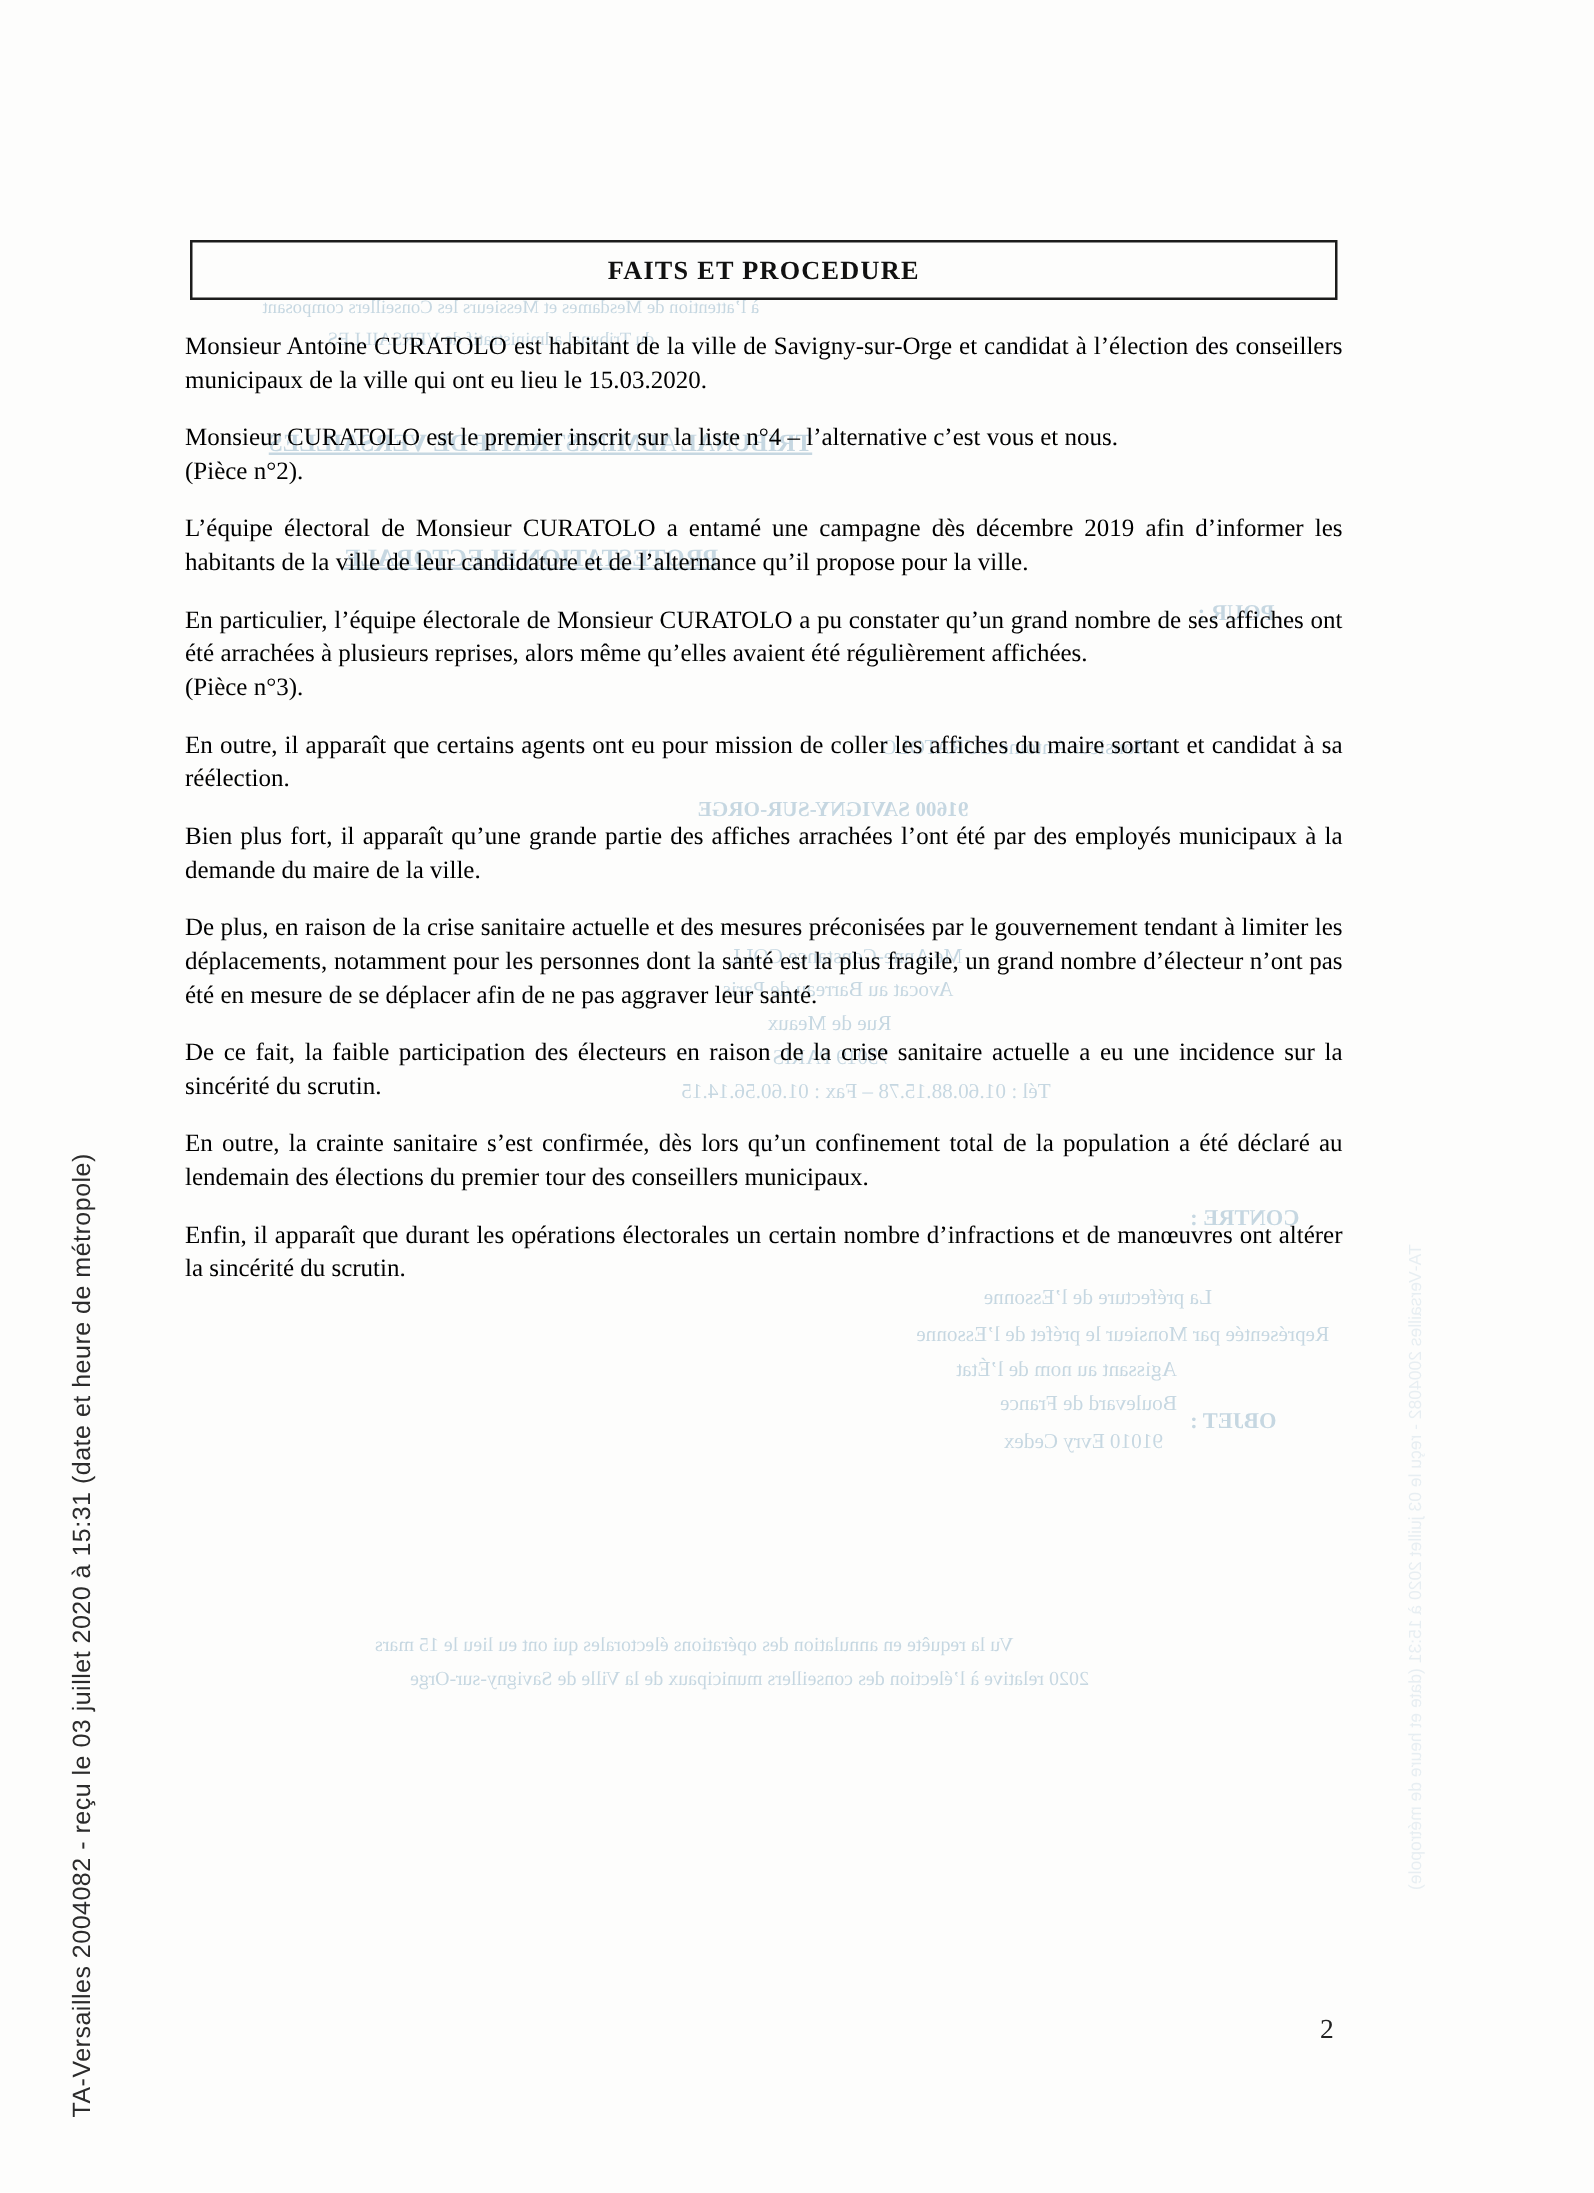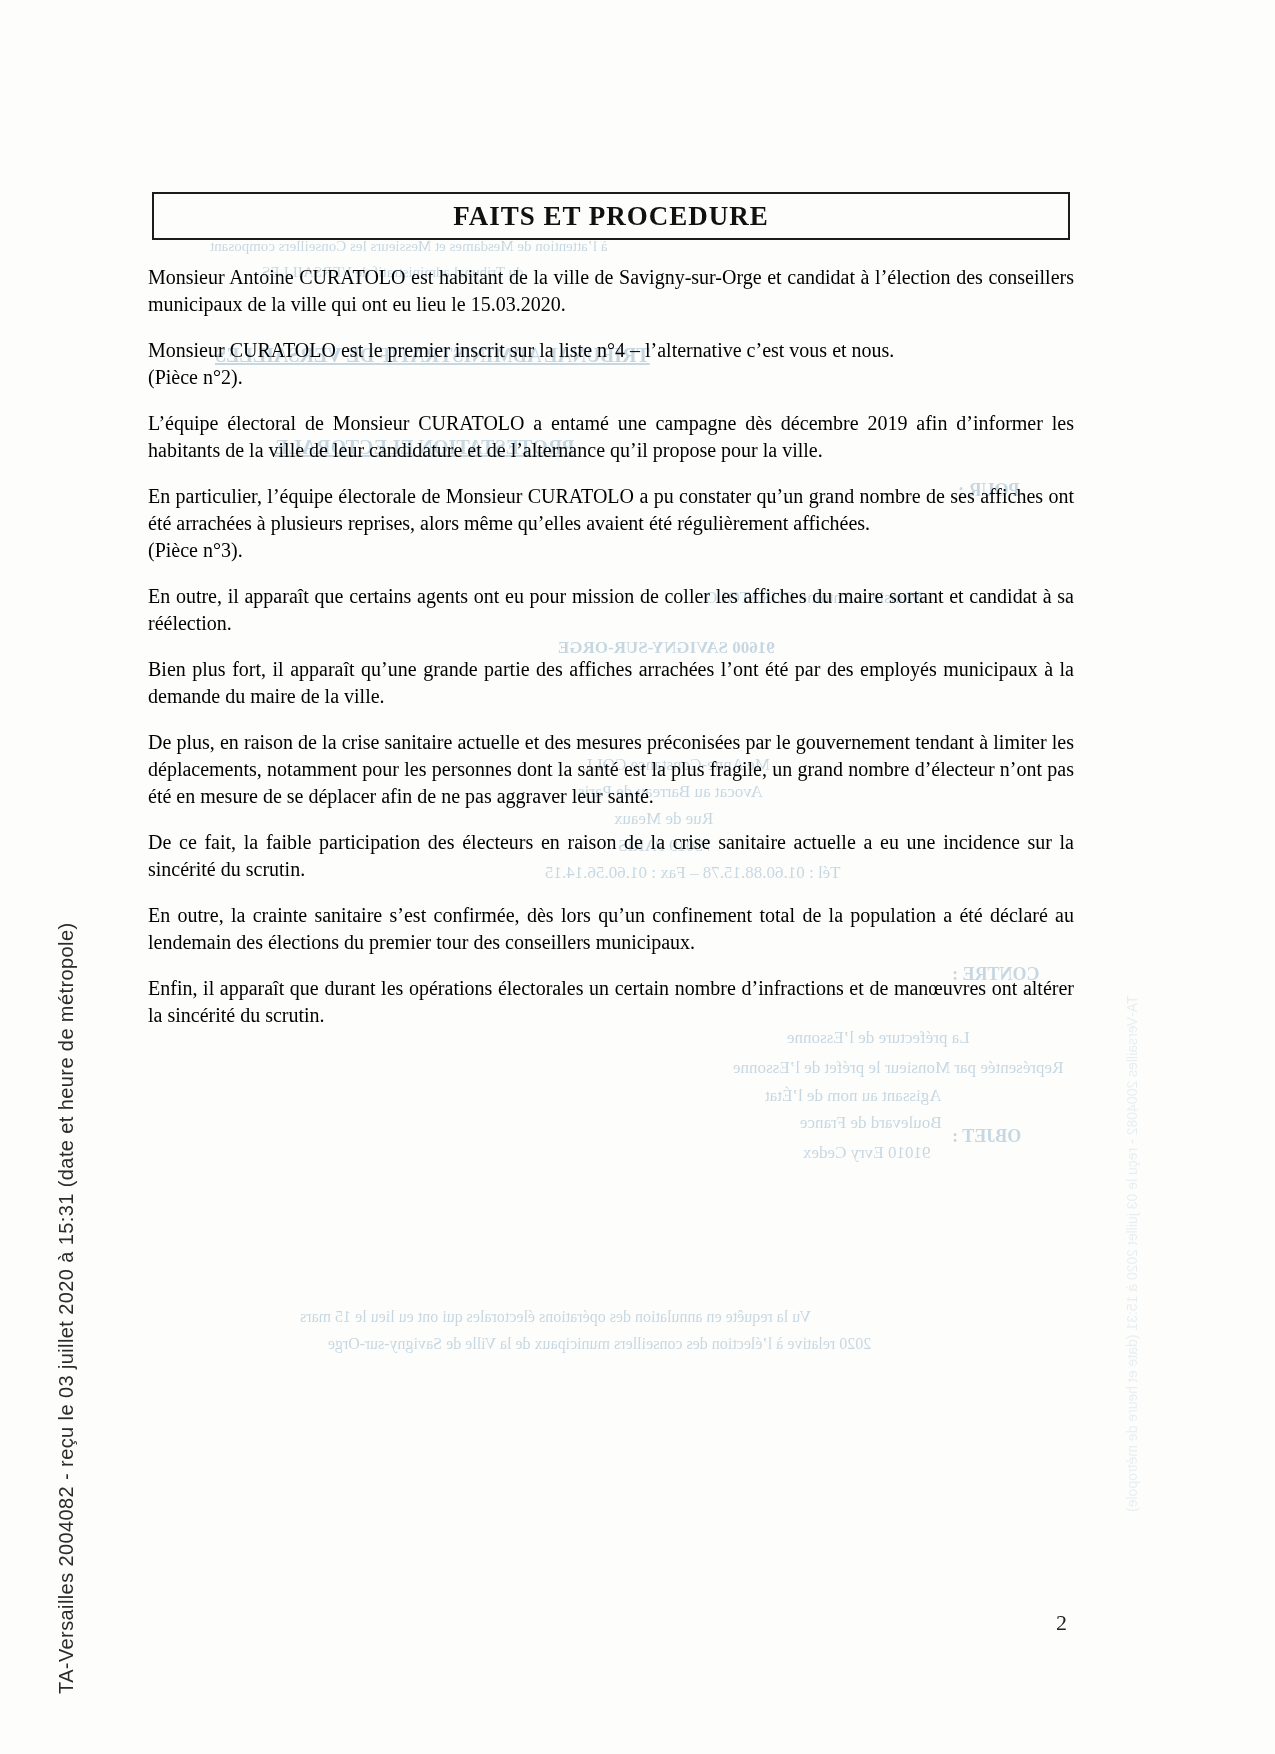--- a/index.html
+++ b/index.html
@@ -16,21 +16,21 @@
   }
   
   .title-box{
     position:absolute;left:152px;top:192px;width:914px;height:44px;
     border:2px solid #1c1c1c;
     display:flex;align-items:center;justify-content:center;
     background:transparent;
   }
   .title-text{
     font-family:"Liberation Serif", serif;
-    font-weight:700;font-size:27px;letter-spacing:1px;color:#111;
+    font-weight:700;font-size:21px;letter-spacing:1px;color:#111;
   }
   
   .content{
     position:absolute;left:148px;top:264px;width:926px;
     font-size:20px;line-height:27px;color:#000000;
     text-align:justify;
   }
   .para{margin:0 0 19px 0;}
   .para strong{font-weight:400;}
   

